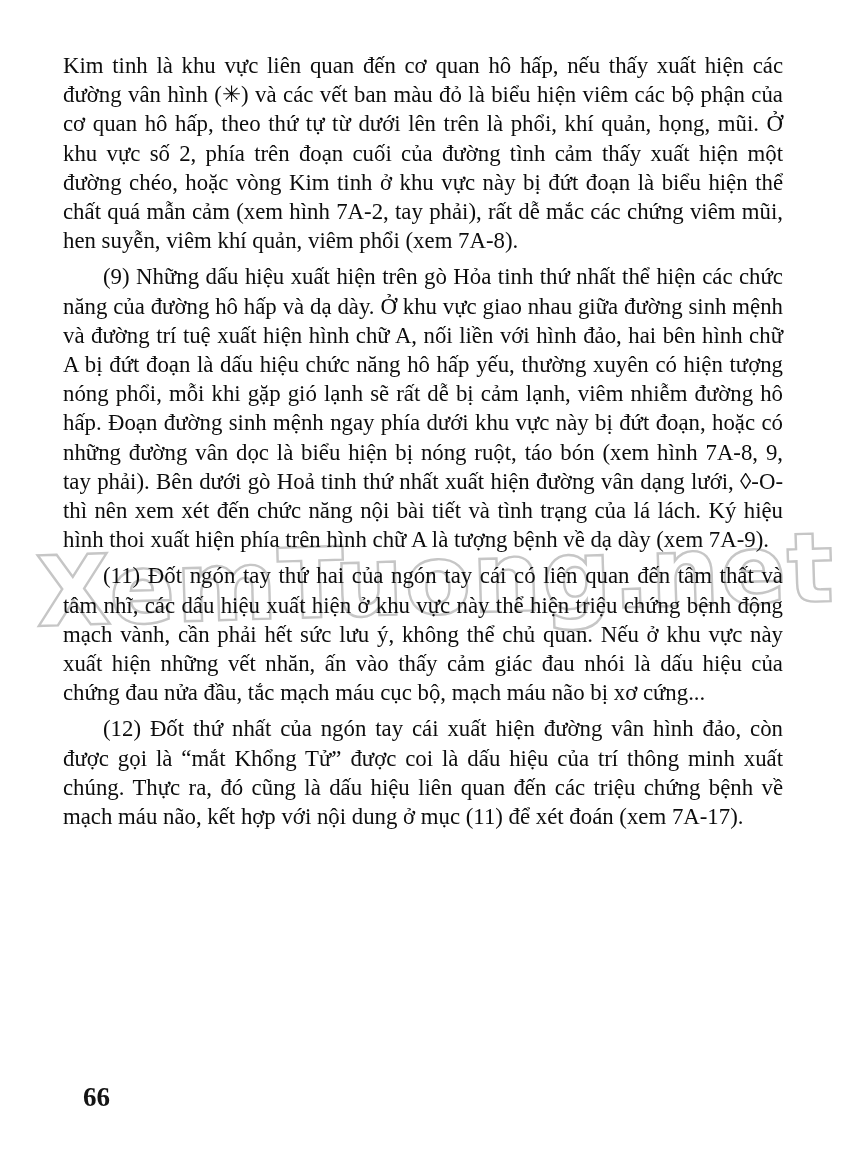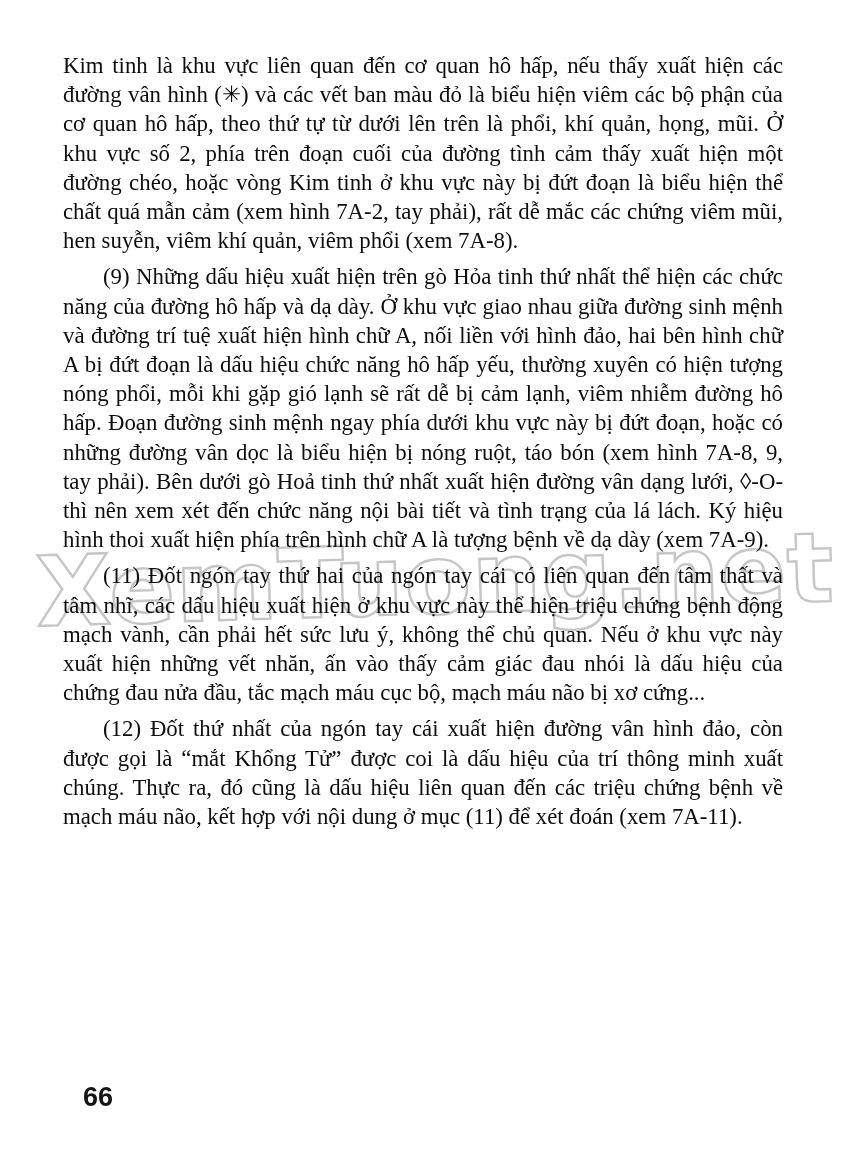--- a/index.html
+++ b/index.html
@@ -47,21 +47,21 @@
     text-indent: 40px;
   }
   .body-text p.no-indent {
     text-indent: 0;
   }
   .page-number {
     position: absolute;
     left: 83px;
     top: 1082px;
     z-index: 2;
-    font-family: Liberation Sans, sans-serif;
+    font-family: Liberation Serif, serif;
     font-size: 27px;
     font-weight: bold;
     color: #141414;
   }
   .footer {
     position: absolute;
     left: 0;
     top: 1101px;
     width: 850px;
     text-align: center;
@@ -85,19 +85,19 @@
 <body>
 
 <div class="page">
 
   <div class="watermark">XemTuong.net</div>
 
   <div class="body-text">
     <p class="no-indent">Kim tinh là khu vực liên quan đến cơ quan hô hấp, nếu thấy xuất hiện các đường vân hình (✳) và các vết ban màu đỏ là biểu hiện viêm các bộ phận của cơ quan hô hấp, theo thứ tự từ dưới lên trên là phổi, khí quản, họng, mũi. Ở khu vực số 2, phía trên đoạn cuối của đường tình cảm thấy xuất hiện một đường chéo, hoặc vòng Kim tinh ở khu vực này bị đứt đoạn là biểu hiện thể chất quá mẫn cảm (xem hình 7A-2, tay phải), rất dễ mắc các chứng viêm mũi, hen suyễn, viêm khí quản, viêm phổi (xem 7A-8).</p>
     <p>(9) Những dấu hiệu xuất hiện trên gò Hỏa tinh thứ nhất thể hiện các chức năng của đường hô hấp và dạ dày. Ở khu vực giao nhau giữa đường sinh mệnh và đường trí tuệ xuất hiện hình chữ A, nối liền với hình đảo, hai bên hình chữ A bị đứt đoạn là dấu hiệu chức năng hô hấp yếu, thường xuyên có hiện tượng nóng phổi, mỗi khi gặp gió lạnh sẽ rất dễ bị cảm lạnh, viêm nhiễm đường hô hấp. Đoạn đường sinh mệnh ngay phía dưới khu vực này bị đứt đoạn, hoặc có những đường vân dọc là biểu hiện bị nóng ruột, táo bón (xem hình 7A-8, 9, tay phải). Bên dưới gò Hoả tinh thứ nhất xuất hiện đường vân dạng lưới, ◊-O- thì nên xem xét đến chức năng nội bài tiết và tình trạng của lá lách. Ký hiệu hình thoi xuất hiện phía trên hình chữ A là tượng bệnh về dạ dày (xem 7A-9).</p>
     <p>(11) Đốt ngón tay thứ hai của ngón tay cái có liên quan đến tâm thất và tâm nhĩ, các dấu hiệu xuất hiện ở khu vực này thể hiện triệu chứng bệnh động mạch vành, cần phải hết sức lưu ý, không thể chủ quan. Nếu ở khu vực này xuất hiện những vết nhăn, ấn vào thấy cảm giác đau nhói là dấu hiệu của chứng đau nửa đầu, tắc mạch máu cục bộ, mạch máu não bị xơ cứng...</p>
-    <p>(12) Đốt thứ nhất của ngón tay cái xuất hiện đường vân hình đảo, còn được gọi là “mắt Khổng Tử” được coi là dấu hiệu của trí thông minh xuất chúng. Thực ra, đó cũng là dấu hiệu liên quan đến các triệu chứng bệnh về mạch máu não, kết hợp với nội dung ở mục (11) để xét đoán (xem 7A-11).</p>
+    <p>(12) Đốt thứ nhất của ngón tay cái xuất hiện đường vân hình đảo, còn được gọi là “mắt Khổng Tử” được coi là dấu hiệu của trí thông minh xuất chúng. Thực ra, đó cũng là dấu hiệu liên quan đến các triệu chứng bệnh về mạch máu não, kết hợp với nội dung ở mục (11) để xét đoán (xem 7A-17).</p>
   </div>
 
   <div class="page-number">66</div>
 
 
 </div>
 
 </body></html>

